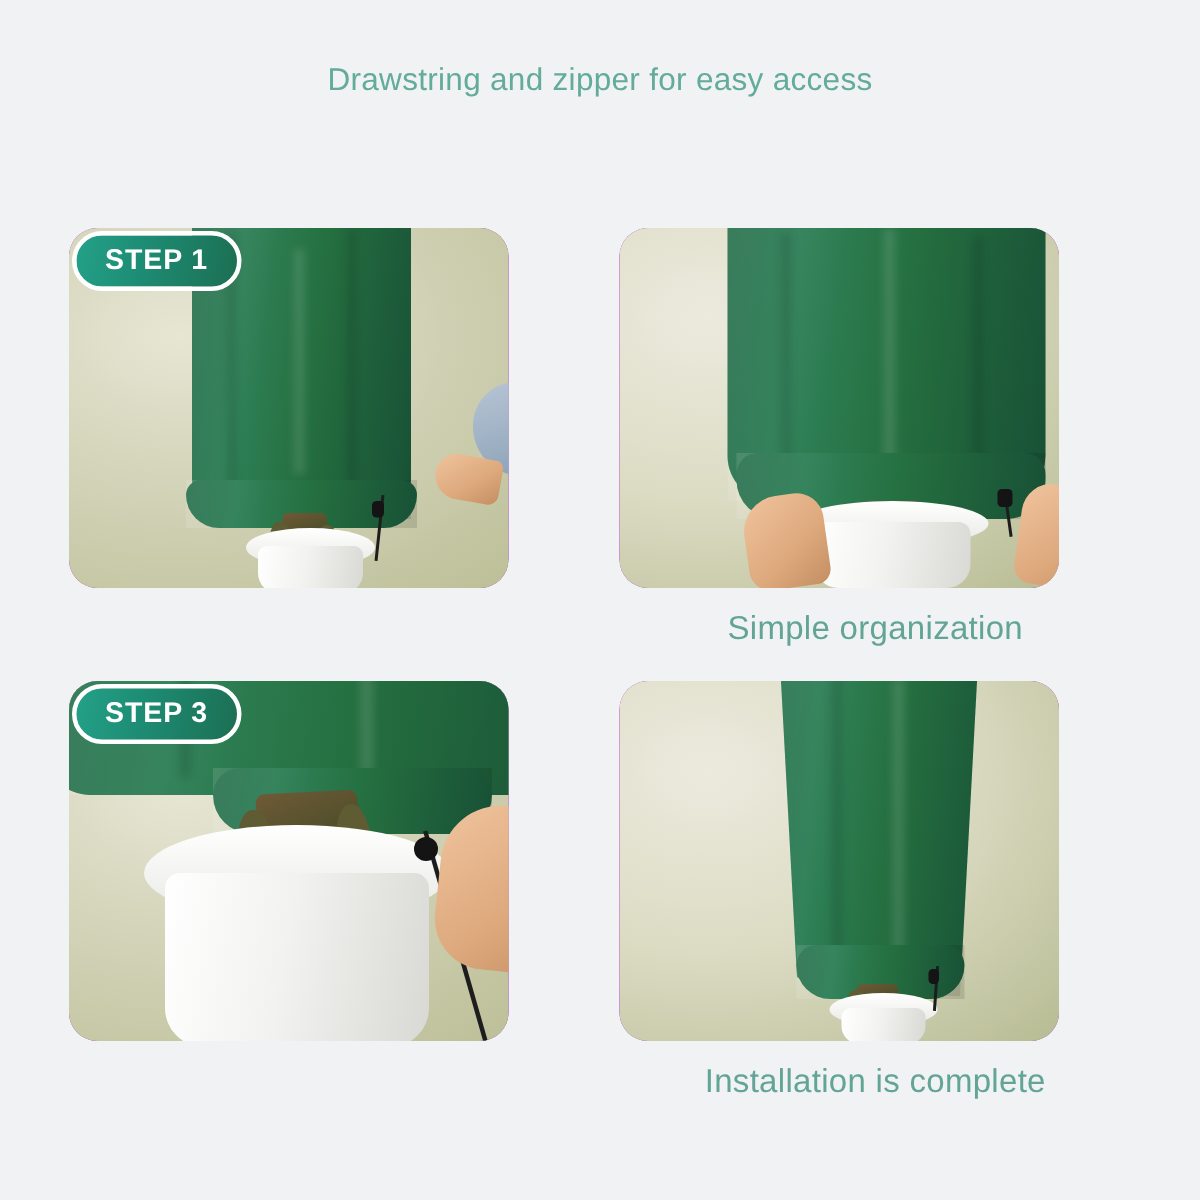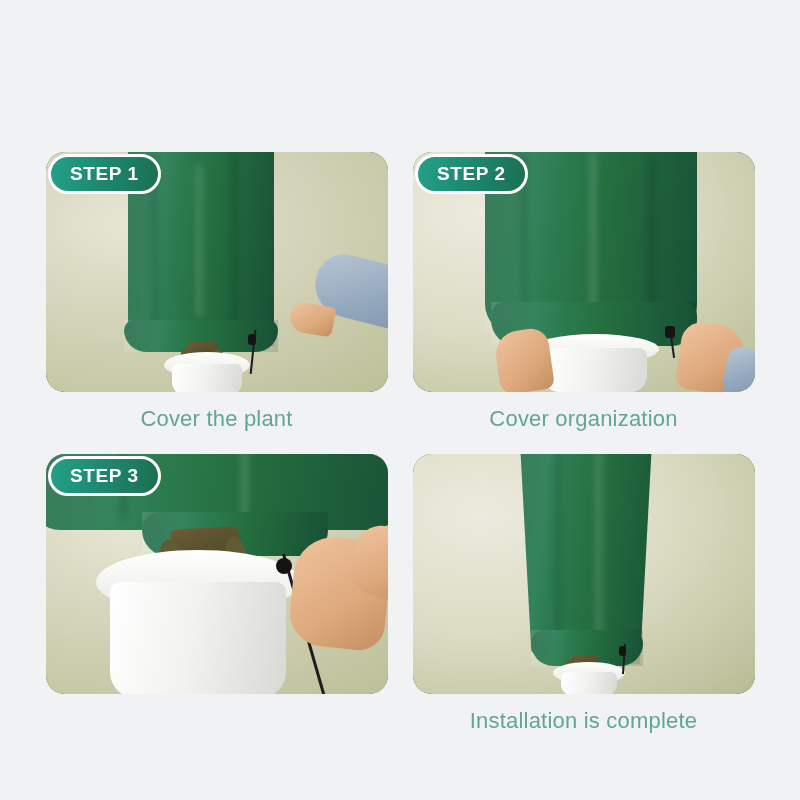--- a/index.html
+++ b/index.html
@@ -51,25 +51,25 @@
     grid-template-columns: 341px 341px;
     grid-template-rows: auto auto;
     column-gap: 26px;
     row-gap: 22px;
   }
   .step-cell {
     width: 341px;
   }
   .card {
     position: relative;
-    width: 342px;
+    width: 293px;
     height: 240px;
     border-radius: 19px;
     overflow: hidden;
-    background: #14532d;
+    background: #a21caf;
   }
 
   
   .badge {
     position: absolute;
     top: 2px;
     left: 2px;
     z-index: 6;
     padding: 7px 19px 8px 19px;
     border-radius: 22px;
@@ -174,20 +174,21 @@
   .toggle {
     position: absolute;
     background: #141414;
     border-radius: 3px;
   }
 </style>
 </head>
 <body>
 
 <div class="header">
+  <p class="subtitle">Drawstring and zipper for easy access</p>
 </div>
 
 <div class="grid">
 
   <div class="step-cell">
     <div class="card">
       <div class="scene">
         <div class="bg-wall"></div>
 
         <div class="cover" style="left:82px; top:-6px; width:146px; height:200px; border-radius:6px 6px 26px 26px;">
@@ -210,21 +211,20 @@
         <div class="pot" style="left:126px; top:212px; width:70px; height:32px; border-radius:6px 6px 14px 14px;"></div>
 
         <div class="cord" style="left:206px; top:178px; width:2px; height:44px; transform:rotate(6deg);"></div>
         <div class="toggle" style="left:202px; top:182px; width:8px; height:11px;"></div>
 
         <div class="sleeve" style="left:268px; top:110px; width:120px; height:62px; border-radius:40px 8px 8px 46px; transform:rotate(14deg);"></div>
         <div class="skin" style="left:244px; top:152px; width:44px; height:30px; border-radius:16px 6px 8px 18px; transform:rotate(10deg);"></div>
       </div>
       <div class="badge">STEP 1</div>
     </div>
-    <div class="caption">Cover the plant</div>
   </div>
 
   <div class="step-cell">
     <div class="card">
       <div class="scene">
         <div class="bg-wall soft"></div>
 
         <div class="cover" style="left:72px; top:-8px; width:212px; height:190px; border-radius:4px 4px 30px 30px;">
           <div class="cover-sheen"></div>
           <div class="fold" style="left:36px; top:12px; width:6px; height:160px;"></div>
@@ -243,23 +243,22 @@
         <div class="pot" style="left:130px; top:196px; width:104px; height:44px; border-radius:8px 8px 16px 16px;"></div>
 
         <div class="cord" style="left:258px; top:176px; width:2px; height:30px; transform:rotate(-8deg);"></div>
         <div class="toggle" style="left:252px; top:174px; width:10px; height:12px;"></div>
 
         <div class="skin" style="left:84px; top:178px; width:54px; height:62px; border-radius:24px 18px 10px 14px; transform:rotate(-8deg);"></div>
 
         <div class="skin" style="left:266px; top:172px; width:62px; height:68px; border-radius:20px 24px 12px 12px; transform:rotate(8deg);"></div>
         <div class="sleeve" style="left:312px; top:196px; width:40px; height:50px; border-radius:14px; transform:rotate(12deg);"></div>
       </div>
-      <div class="badge">STEP 2</div>
     </div>
-    <div class="caption">Cover organization</div>
+    <div class="caption">Simple organization</div>
   </div>
 
   <div class="step-cell">
     <div class="card">
       <div class="scene">
         <div class="bg-wall"></div>
 
         <div class="cover" style="left:-16px; top:-16px; width:378px; height:92px; border-radius:0 0 40px 30px;">
           <div class="cover-sheen"></div>
           <div class="fold" style="left:90px; top:10px; width:7px; height:70px;"></div>

